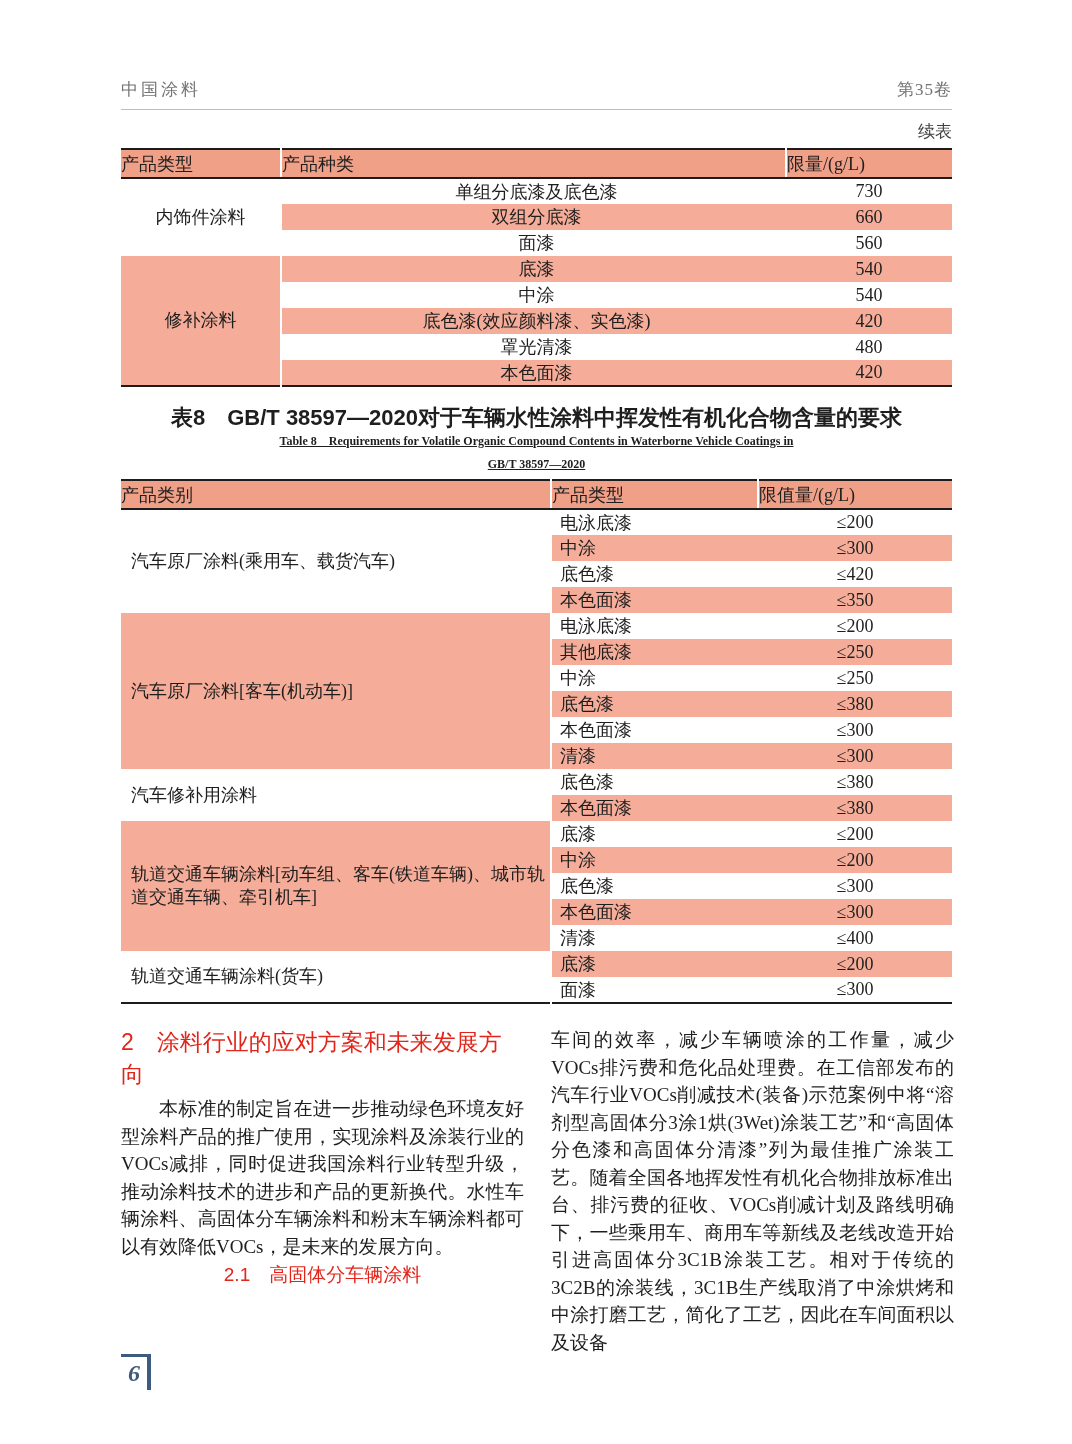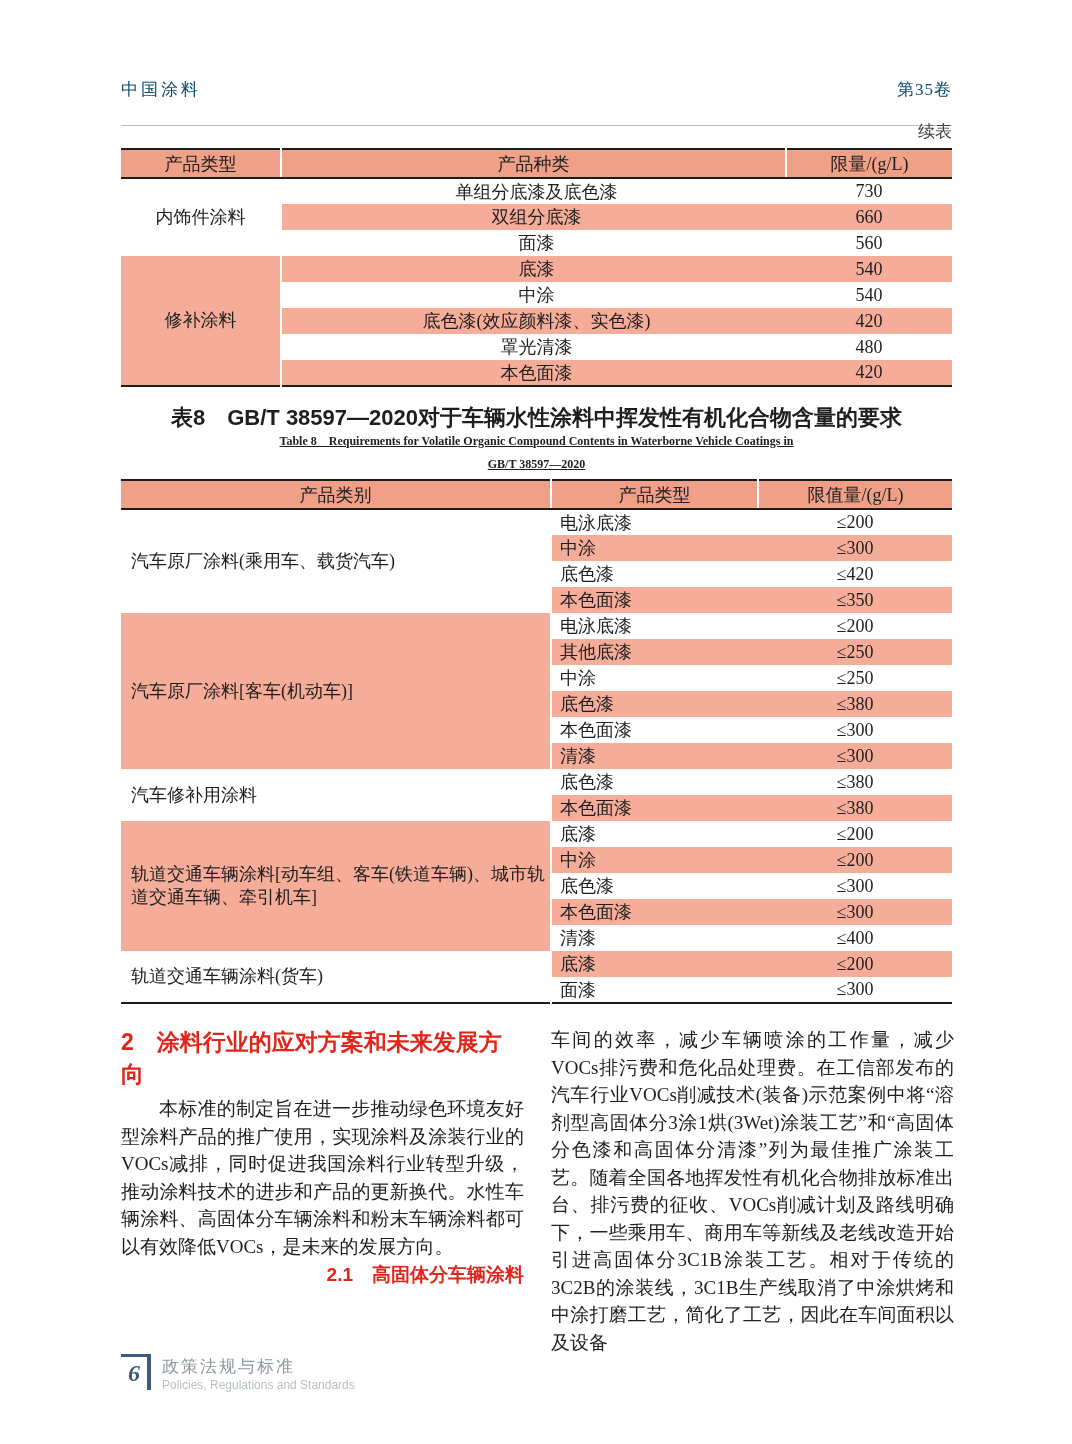--- a/index.html
+++ b/index.html
@@ -23,23 +23,23 @@
     overflow:hidden;
   }
   
   .running-head{
     position:absolute;
     left:121px; top:78px;
     width:831px;
     display:flex;
     justify-content:space-between;
     font-size:17px;
-    color:#0c4a6e;
+    color:#737373;
     letter-spacing:3px;
-    padding-bottom:24px;
+    padding-bottom:8px;
     border-bottom:1.5px solid #b9bfc4;
   }
   .running-head .vol{letter-spacing:1px;}
   
   .cont-label{
     position:absolute;
     left:121px; top:120px;
     width:831px;
     text-align:right;
     font-size:17px;
@@ -52,21 +52,21 @@
     width:831px;
     border-top:2.5px solid #1c1c1c;
     border-bottom:2.5px solid #1c1c1c;
     font-size:18px;
   }
   table.vtable th{
     background:var(--salmon-header);
     font-weight:normal;
     height:29px;
     border-bottom:2px solid #1c1c1c;
-    text-align:center;
+    text-align:left;
   }
   table.vtable th + th{border-left:2.5px solid #ffffff;}
   table.vtable td{
     height:26px;
     vertical-align:middle;
     background:#ffffff;
   }
   table.vtable td.shaded{background:var(--salmon-row);}
   table.vtable td.cat{border-right:2.5px solid #ffffff; line-height:23px;}
   table.vtable td.limit{text-align:center;}
@@ -107,34 +107,34 @@
     gap:27px;
   }
   .col{
     width:403px;
     font-size:19px;
     line-height:27.5px;
     text-align:justify;
   }
   .section-heading{
     font-family:"Liberation Sans","DejaVu Sans",sans-serif;
-    font-weight:bold;
+    font-weight:normal;
     font-size:23px;
     color:var(--red);
     line-height:32px;
     margin-bottom:5px;
     text-align:left;
   }
   .subheading{
     font-family:"Liberation Sans","DejaVu Sans",sans-serif;
-    font-weight:bold;
+    font-weight:normal;
     font-size:19px;
     color:var(--red);
     line-height:30px;
-    text-align:right;
+    text-align:center;
   }
   .para{text-indent:2em;}
   
   .footer{
     position:absolute;
     left:121px; top:1354px;
     display:flex;
     align-items:flex-start;
   }
   .pagebox{
@@ -341,19 +341,15 @@
     </div>
     <div class="col">
       <div>车间的效率，减少车辆喷涂的工作量，减少VOCs排污费和危化品处理费。在工信部发布的汽车行业VOCs削减技术(装备)示范案例中将“溶剂型高固体分3涂1烘(3Wet)涂装工艺”和“高固体分色漆和高固体分清漆”列为最佳推广涂装工艺。随着全国各地挥发性有机化合物排放标准出台、排污费的征收、VOCs削减计划及路线明确下，一些乘用车、商用车等新线及老线改造开始引进高固体分3C1B涂装工艺。相对于传统的3C2B的涂装线，3C1B生产线取消了中涂烘烤和中涂打磨工艺，简化了工艺，因此在车间面积以及设备</div>
     </div>
   </div>
 
   <div class="footer">
     <div class="pagebox">
       <span class="num">6</span>
     </div>
-    <div class="footer-labels">
-      <div class="zh">政策法规与标准</div>
-      <div class="en">Policies, Regulations and Standards</div>
-    </div>
   </div>
 
 </div>
 
 </body></html>

